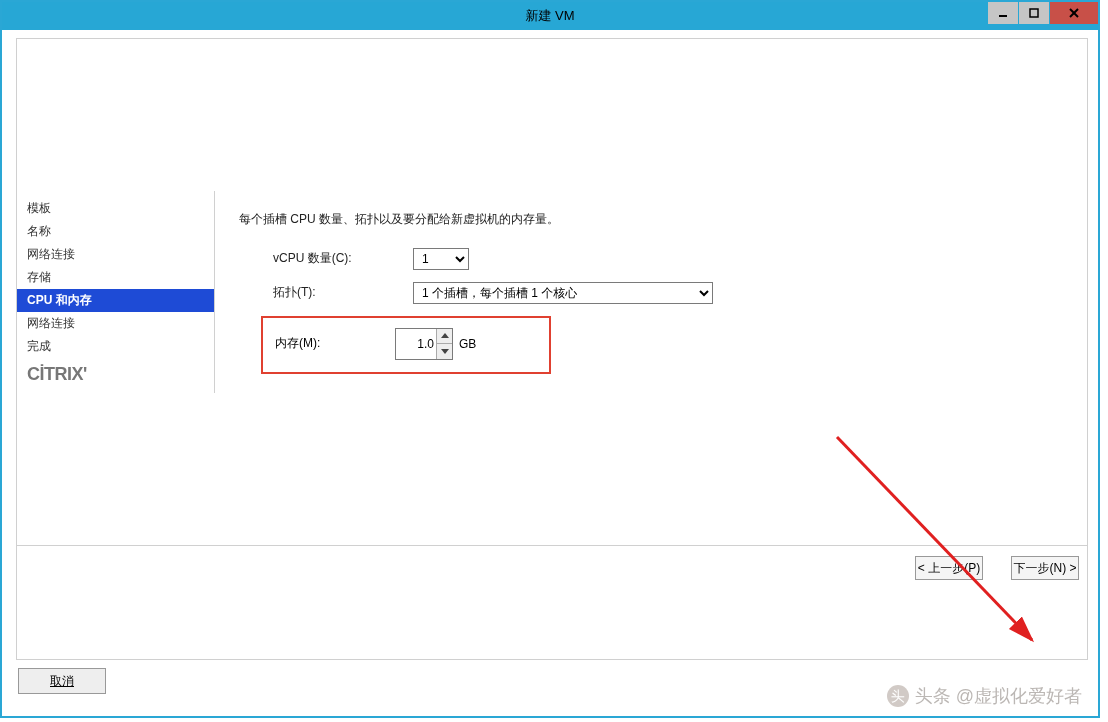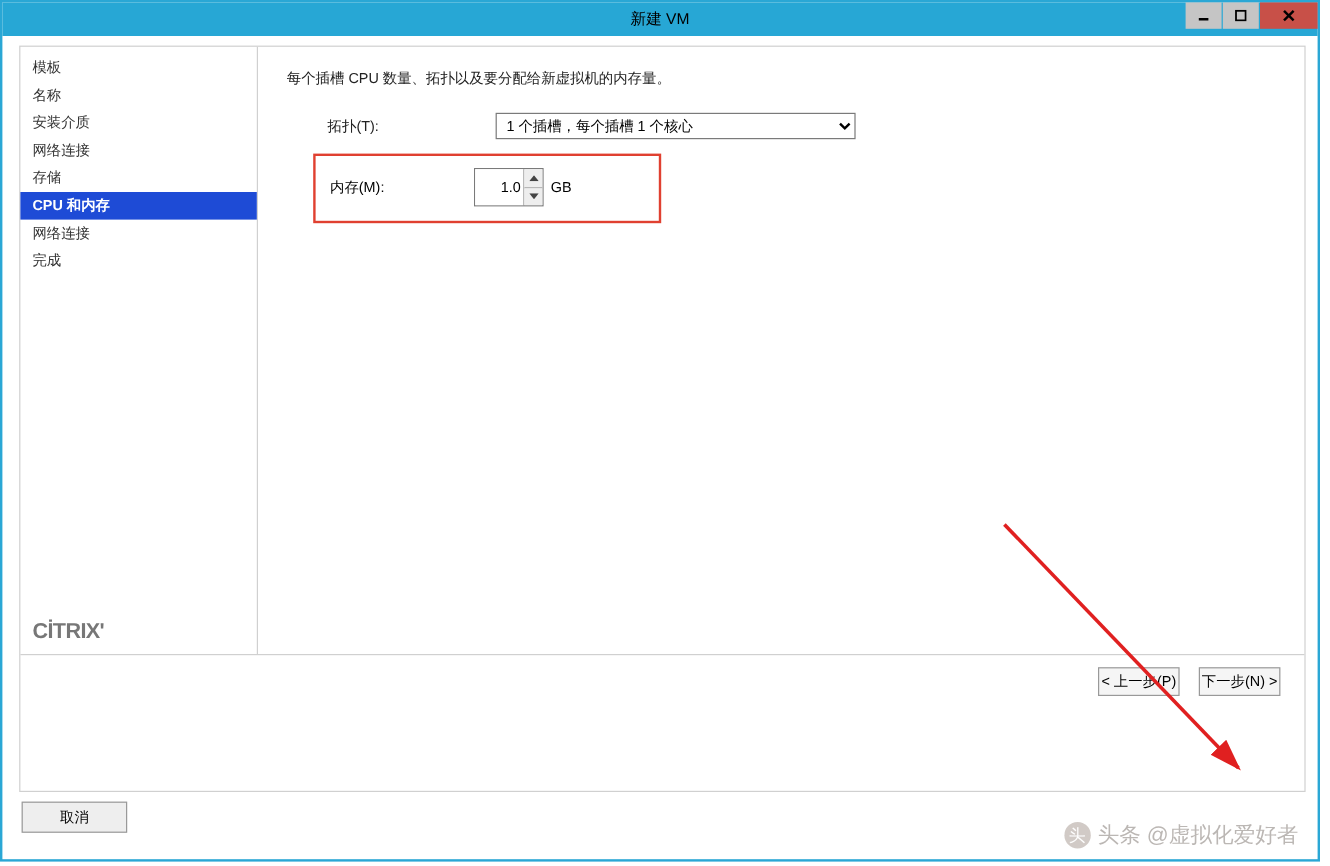--- a/index.html
+++ b/index.html
@@ -86,20 +86,21 @@
     border-radius: 50%;
     background: #2a7fd0;
     color: #fff;
     font-size: 11px;
     text-align: center;
     line-height: 16px;
   }
   .body {
     display: flex;
     height: 506px;
+    align-items: center;
   }
   .sidebar {
     width: 198px;
     border-right: 1px solid #d0d0d0;
     padding-top: 6px;
     display: flex;
     flex-direction: column;
   }
   .side-item {
     padding: 3px 10px;
@@ -199,32 +200,33 @@
     top: 10px;
     height: 24px;
     width: 68px;
     border: 1px solid #999;
     background: #f5f5f5;
     font-family: inherit;
     font-size: 12px;
     cursor: pointer;
   }
   .nav-prev { right: 104px; }
-  .nav-next { right: 20px; }
+  .nav-next { right: 8px; }
   .cancel-btn {
     position: absolute;
     left: 16px;
     top: 666px;
     width: 88px;
     height: 26px;
     border: 1px solid #999;
     background: #eeeeee;
     font-family: inherit;
     font-size: 12px;
     cursor: pointer;
+    text-decoration: underline;
   }
   .arrow {
     position: absolute;
     pointer-events: none;
   }
   .watermark {
     position: absolute;
     right: 26px;
     bottom: 14px;
     font-size: 18px;
@@ -273,33 +275,38 @@
   </div>
 
   <div class="content">
 
 
     <div class="body">
 
       <div class="sidebar">
         <div class="side-item">模板</div>
         <div class="side-item">名称</div>
-        <div class="side-item">安装介质</div>
         <div class="side-item">网络连接</div>
         <div class="side-item">存储</div>
         <div class="side-item current">CPU 和内存</div>
         <div class="side-item">网络连接</div>
         <div class="side-item">完成</div>
         <div class="side-spacer"></div>
         <div class="brand">CİTRIX'</div>
       </div>
 
       <div class="main">
         <div class="desc">每个插槽 CPU 数量、拓扑以及要分配给新虚拟机的内存量。</div>
 
+        <div class="form-row">
+          <span class="form-label">vCPU 数量(C):</span>
+          <select class="num-select">
+            <option>1</option>
+          </select>
+        </div>
 
         <div class="form-row">
           <span class="form-label">拓扑(T):</span>
           <select class="topo-select">
             <option>1 个插槽，每个插槽 1 个核心</option>
           </select>
         </div>
 
         <div class="memory-row-wrap">
           <span class="memory-label">内存(M):</span>

